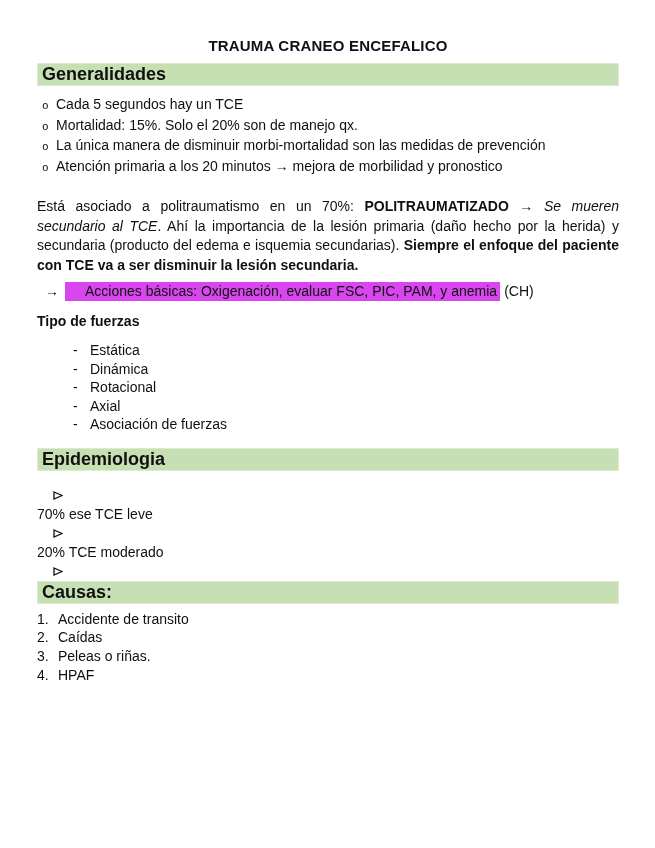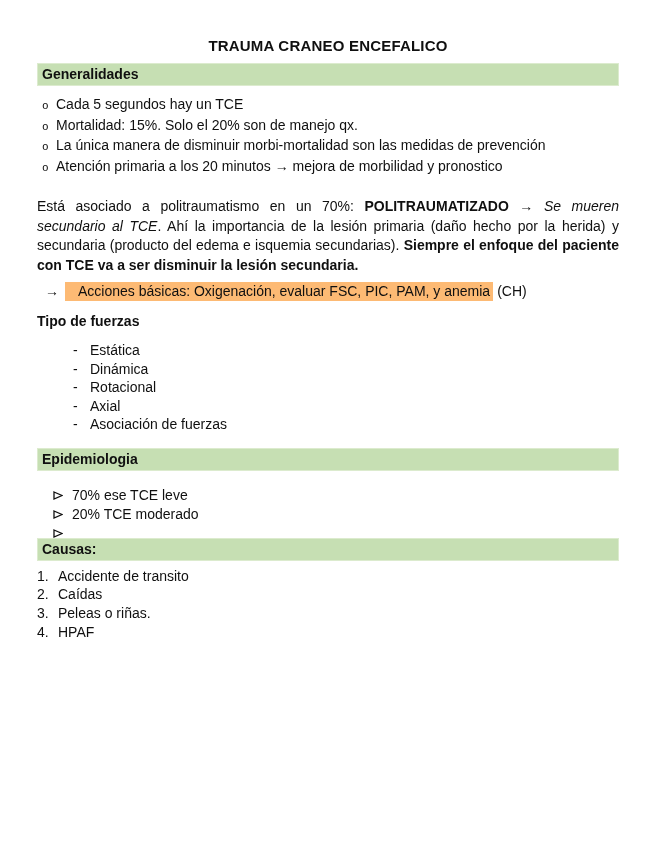--- a/index.html
+++ b/index.html
@@ -3,48 +3,48 @@
 <meta charset="utf-8">
 <style>
   * { margin:0; padding:0; box-sizing:border-box; }
   html, body { width:655px; height:848px; background:#ffffff; }
   body { font-family:"Liberation Sans","DejaVu Sans",sans-serif; font-size:14px; color:#101010; }
   .page { width:655px; height:848px; padding:37px 36px 0 37px; overflow:hidden; background:#ffffff;border-radius:18px; }
 
   .doc-title { font-size:15px; font-weight:bold; text-align:center; letter-spacing:0.2px; margin-bottom:9px; }
 
   .section-bar { background:#c6dfb3; border:1px solid #dcebce; padding:2px 4px 3px 4px;
-                 font-weight:bold; font-size:14px; line-height:16px; }
+                 font-weight:bold; font-size:18px; line-height:16px; }
   .bar-epi { margin-top:14px; }
   .bar-causas { }
 
   .list { list-style:none; }
   .row { display:flex; align-items:baseline; }
 
   .circle-list { margin-top:9px; }
   .circle-list .row { line-height:19.5px; }
   .marker-o { flex:0 0 19px; padding-left:5px; font-family:"DejaVu Sans Mono","Liberation Mono",monospace; font-size:11px; }
 
   .para { margin-top:20px; text-align:justify; line-height:19.5px; }
   .b { font-weight:bold; }
   .i { font-style:italic; }
 
   .action-line { margin-top:7px; padding-left:8px; line-height:19px; }
   .action-arrow { padding-right:6px; }
-  .hl { background:#fdba74; padding:1px 3px 2px 13px; }
+  .hl { background:#d946ef; padding:1px 3px 2px 20px; }
   .action-suffix { margin-left:4px; }
 
   .sub-heading { margin-top:12px; font-weight:bold; font-size:14px; }
 
   .dash-list { margin-top:12px; }
   .dash-list .row { line-height:18.5px; }
   .marker-dash { flex:0 0 17px; margin-left:36px; }
 
   .arrow-list { margin-top:15px; }
-  .arrow-list .row { align-items:flex-start; line-height:19px; }
+  .arrow-list .row { align-items:flex-start; line-height:19px;flex-direction:column; }
   .marker-arrow { flex:0 0 19px; margin-left:16px; padding-top:5px; }
   .marker-arrow svg { display:block; }
 
   .num-list { margin-top:6px; }
   .num-list .row { line-height:18.7px; }
   .marker-num { flex:0 0 21px; }
 </style>
 </head>
 <body>
 

